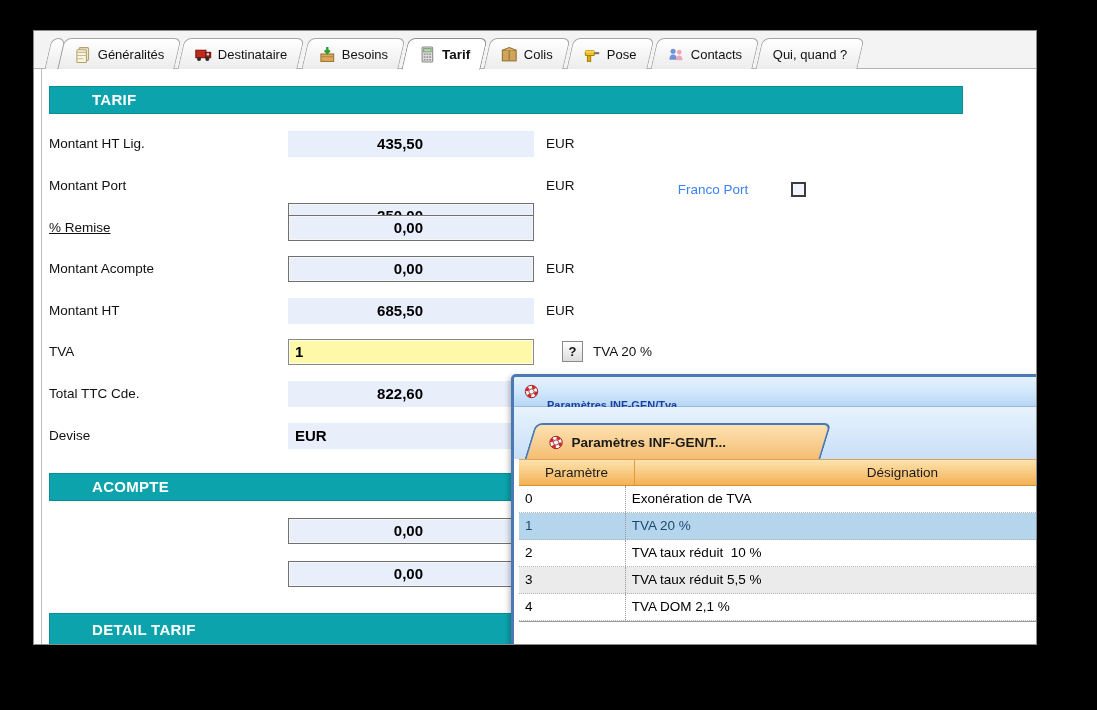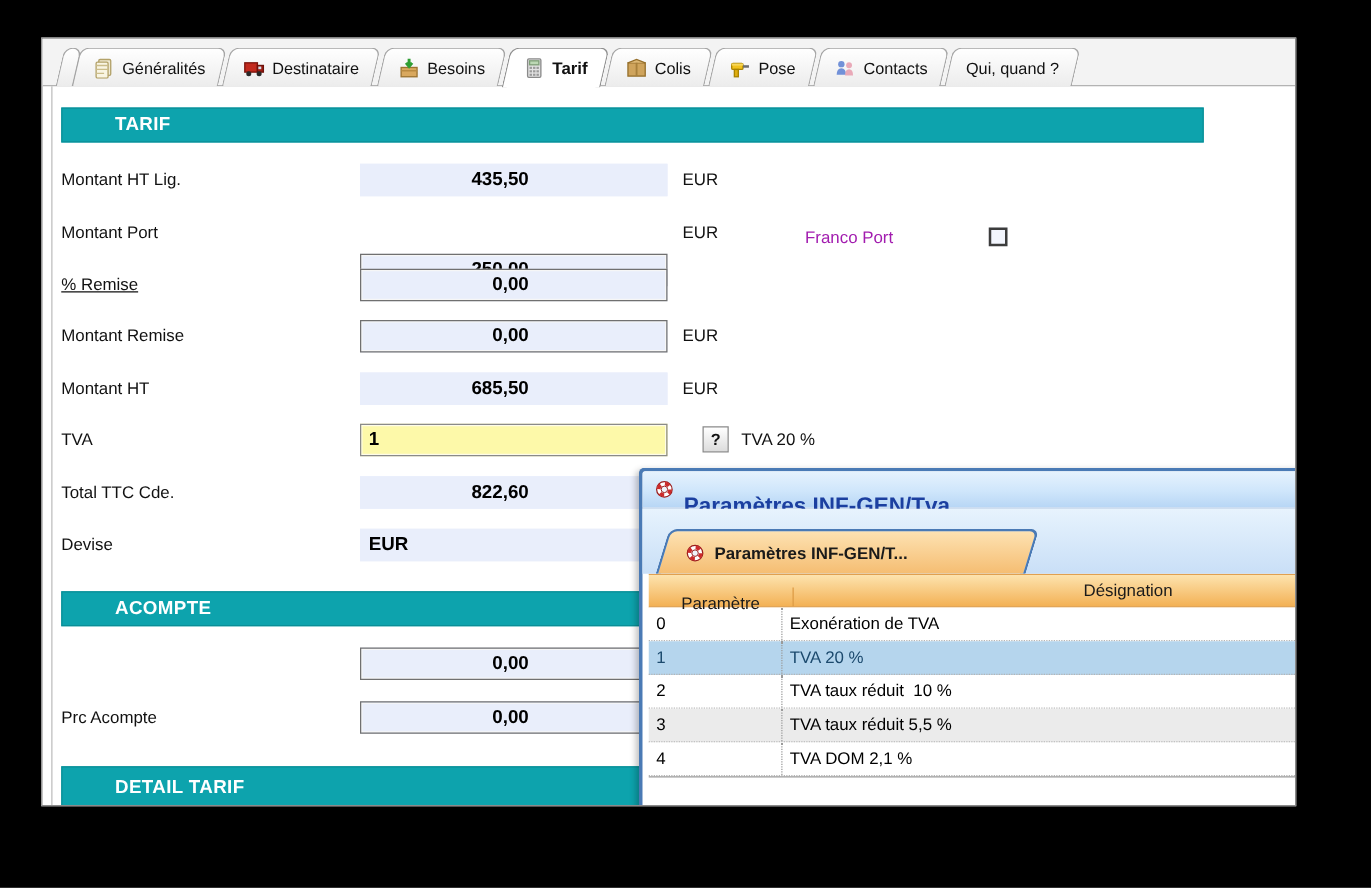--- a/index.html
+++ b/index.html
@@ -44,43 +44,43 @@
   .ffield.leftal { text-align:left; padding-left:6px; }
   .ffield.tva { background:#fdf9a9; border:1px solid #8a8a8a; box-shadow:0 0 0 1px #fefce8 inset;
                 text-align:left; padding-left:6px; }
   .funit { position:absolute; left:512px; height:26px; line-height:26px; font-size:13.5px; color:#111; }
   .qbtn { position:absolute; left:528px; top:310px; width:21px; height:21px;
           border:1px solid #8a8a8a; background:linear-gradient(#ffffff,#dcdcdc);
           font-size:13px; font-weight:bold; color:#111; text-align:center; line-height:19px; }
   .tva-note { position:absolute; left:559px; top:308px; height:26px; line-height:26px;
               font-size:13.5px; color:#111; }
   .franco-label { position:absolute; left:610px; top:146px; width:138px; height:26px;
-                  line-height:26px; text-align:left; font-size:13.5px; color:#a21caf; }
+                  line-height:26px; text-align:center; font-size:13.5px; color:#3b82f6; }
   .checkbox { position:absolute; left:757px; top:151px; width:15px; height:15px;
               border:2px solid #3c3c3c; background:#f2f5fd; }
 
   
   .popup { position:absolute; left:477px; top:343px; width:662px; height:345px;
            border:3px solid #4a7ab5; border-bottom:none; border-radius:5px 5px 0 0;
            background:#fff; z-index:10; box-shadow:-2px 2px 5px rgba(0,0,0,0.25); }
   .ptitle { height:30px; background:linear-gradient(#e6f2fd,#cfe6fb 55%,#b7d6f5);
             border-bottom:1px solid #9cb8dc; display:flex; align-items:center; gap:7px;
             padding-left:9px; border-radius:3px 3px 0 0; }
-  .ptitle-text { font-size:18px; font-weight:600; color:#1b3fa0;margin-top:26px; }
+  .ptitle-text { font-size:11px; font-weight:600; color:#1b3fa0;margin-top:26px; }
   .ptabstrip { position:relative; height:52px; background:linear-gradient(#e7f3fd,#c9dff7); }
   .ptab { position:absolute; left:16px; bottom:0; height:36px; width:296px; transform:skewX(-17deg);
           background:linear-gradient(#fde2b2,#f5bd72); border:2px solid #4a7ab5; border-bottom:none;
           border-radius:7px 7px 0 0; display:flex; align-items:center; padding-left:16px; }
   .ptab-inner { transform:skewX(17deg); display:flex; align-items:center; gap:7px;
                 font-size:13.5px; font-weight:bold; color:#1a1a1a; white-space:nowrap; }
   .ptable { margin-left:5px; }
   .phead { display:flex; height:27px; background:linear-gradient(#fde3ae,#f3b155);
            border-top:1px solid #e0a050; border-bottom:1px solid #d98f2f; }
   .phc { font-size:13.5px; color:#1a1a1a; text-align:center; line-height:25px; white-space:pre; }
-  .phc.param { width:118px; border-right:1px solid #dd9b44;margin-top:10px; }
+  .phc.param { width:118px; border-right:1px solid #dd9b44; }
   .phc.desig { width:545px; }
   .prow { display:flex; height:27px; background:#fff; border-bottom:1px dotted #b5b5b5; }
   .prow.alt { background:#ebebeb; }
   .prow.selected { background:#b5d5ed; }
   .prow.selected .pc { color:#1c4a6e; }
   .pc { font-size:13.5px; color:#000; line-height:26px; padding-left:6px; white-space:pre; }
   .pc.param { width:107px; border-right:1px dotted #9a9a9a; }
   .pc.desig { width:545px; }
   .ptable-end { height:1px; background:#9a9a9a; }
 </style>
@@ -205,21 +205,21 @@
     <div class="flabel" style="top:142px;">Montant Port</div>
     <div class="ffield edit center" style="top:152px;margin-top:20px;">250,00</div>
     <div class="funit" style="top:142px;">EUR</div>
 
     <div class="franco-label">Franco Port</div>
     <div class="checkbox"></div>
 
     <div class="flabel" style="top:184px;text-decoration:underline;">% Remise</div>
     <div class="ffield edit center" style="top:184px;">0,00</div>
 
-    <div class="flabel" style="top:225px;">Montant Remise</div>
+    <div class="flabel" style="top:225px;">Montant Acompte</div>
     <div class="ffield edit center" style="top:225px;">0,00</div>
     <div class="funit" style="top:225px;">EUR</div>
 
     <div class="flabel" style="top:267px;">Montant HT</div>
     <div class="ffield flat center" style="top:267px;padding-left:23px;">685,50</div>
     <div class="funit" style="top:267px;">EUR</div>
 
     <div class="flabel" style="top:308px;">TVA</div>
     <div class="ffield tva" style="top:308px;">1</div>
     <div class="qbtn">?</div>
@@ -230,21 +230,20 @@
 
     <div class="flabel" style="top:392px;">Devise</div>
     <div class="ffield flat leftal" style="top:392px;">EUR</div>
 
     <div class="band" style="top:442px; height:28px;">
       <span>ACOMPTE</span>
     </div>
 
     <div class="ffield edit center" style="top:487px;">0,00</div>
 
-    <div class="flabel" style="top:530px;">Prc Acompte</div>
     <div class="ffield edit center" style="top:530px;">0,00</div>
 
     <div class="band" style="top:582px; height:33px;">
       <span style="line-height:31px;">DETAIL TARIF</span>
     </div>
 
     <div class="popup">
       <div class="ptitle">
         <svg class="icon16" viewBox="0 0 17 17">
             <circle cx="8.5" cy="8.5" r="6.2" fill="#ffffff" stroke="#9b1f1f" stroke-width="1"></circle>

